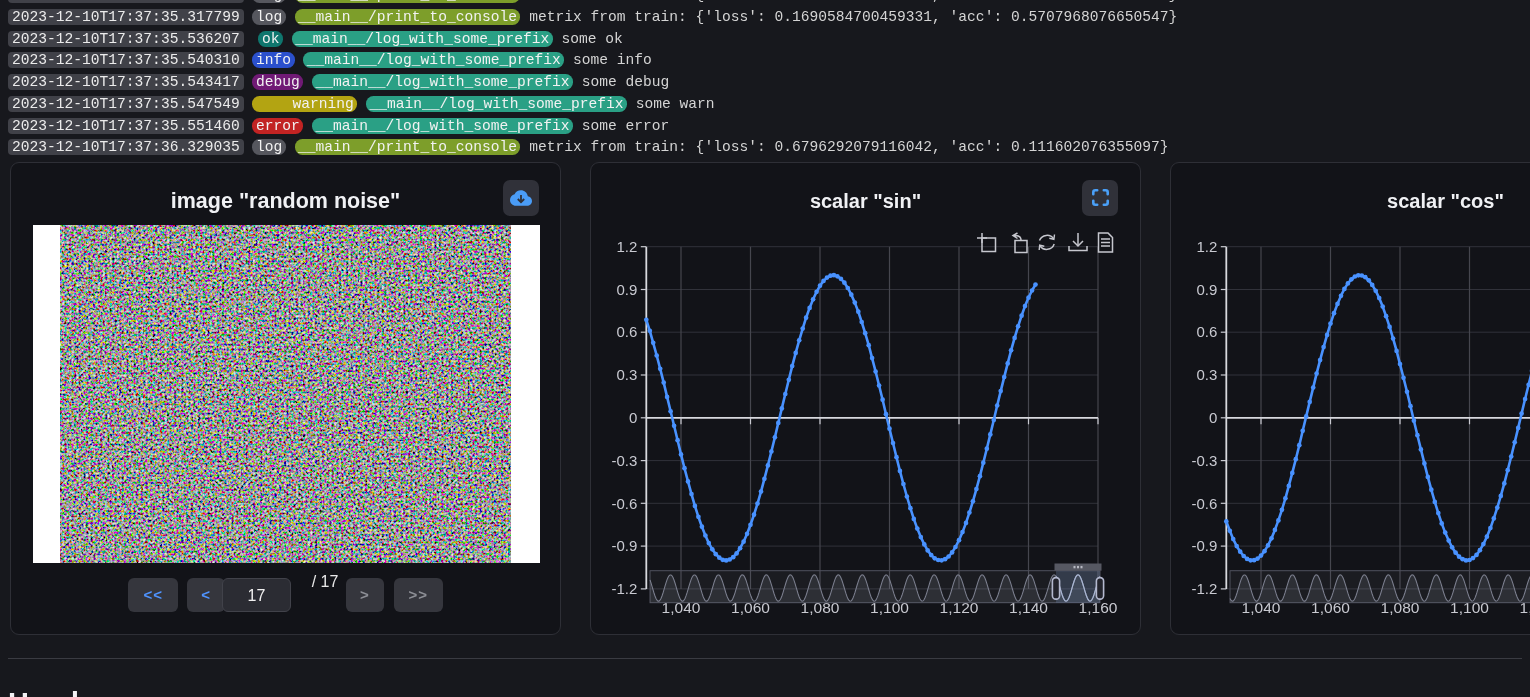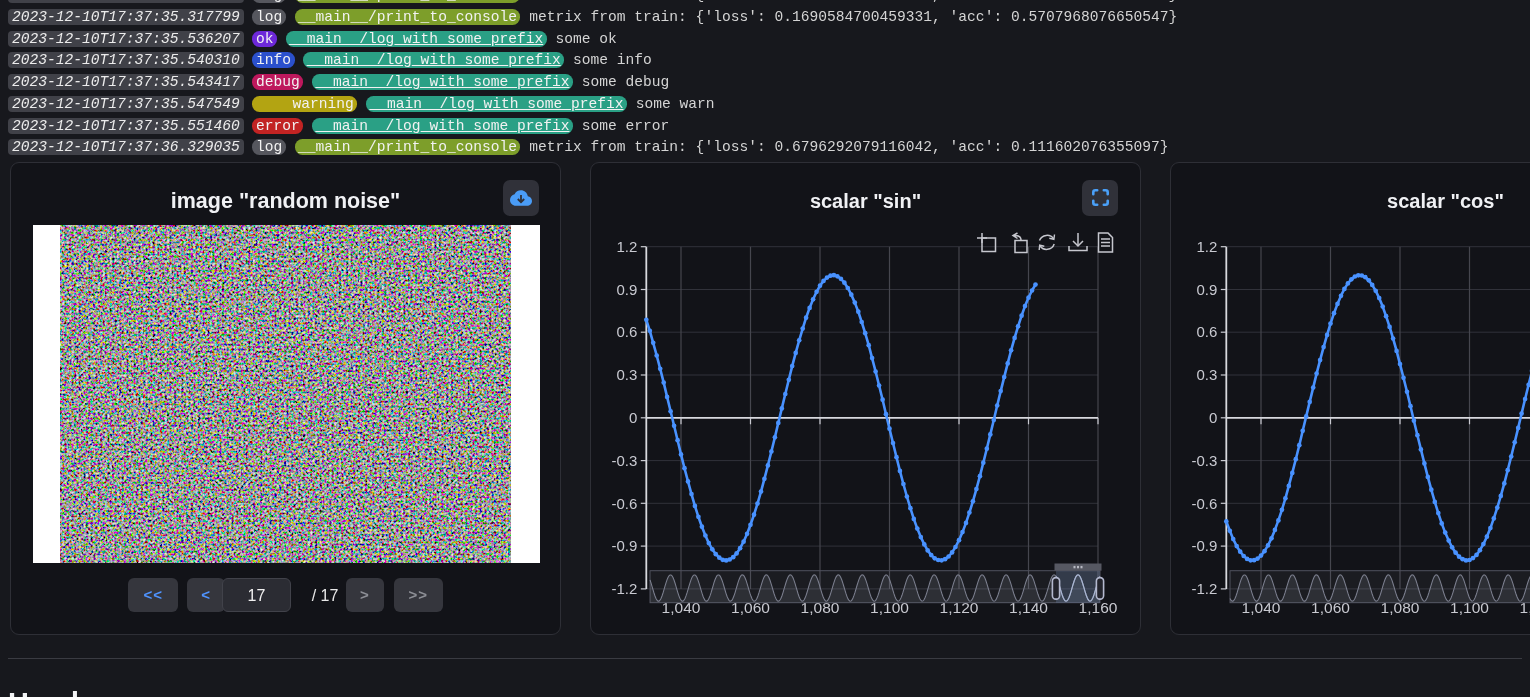--- a/index.html
+++ b/index.html
@@ -1,22 +1,22 @@
 <!DOCTYPE html>
 <html><head><meta charset="utf-8"><style>
 * { margin:0; padding:0; box-sizing:border-box; }
 body { width:1530px; height:697px; overflow:hidden; position:relative;
   background:#17181d; font-family:"Liberation Sans",sans-serif; }
 #logs { position:absolute; left:8px; top:-14.9px; font-family:"Liberation Mono",monospace;
   font-size:14.6px; line-height:21.75px; white-space:pre; color:#d4d4d4; }
-.lr .ts { background:#404148; color:#ececec; padding:0 4px; border-radius:4px;font-style:italic; }
+.lr .ts { background:#404148; color:#ececec; padding:0 4px; border-radius:4px; }
 .bd { color:#f2f2f2; padding:0 3.5px; border-radius:7.5px; }
-.lv-log { background:#56575e;margin-top:36px; } .lv-ok { background:#6d28d9; } .lv-info { background:#2b50cc;text-align:center; }
-.lv-debug { background:#be185d; } .lv-warn { background:#b3a412;padding-left:40px; } .lv-err { background:#c22323; }
-.m-olive { background:#7d9e2a;margin-top:8px; } .m-teal { background:#2aa085;text-decoration:underline; }
+.lv-log { background:#56575e;margin-top:36px; } .lv-ok { background:#0f766e;margin-left:6px; } .lv-info { background:#2b50cc;text-align:center; }
+.lv-debug { background:#701a75; } .lv-warn { background:#b3a412;padding-left:40px; } .lv-err { background:#c22323; }
+.m-olive { background:#7d9e2a;margin-top:8px; } .m-teal { background:#2aa085; }
 .card { position:absolute; top:161.5px; width:551px; height:473px; background:#121318;
   border:1px solid #2e2f36; border-radius:9px; }
 .ctitle { position:absolute; left:0; right:0; top:23px; text-align:center; font-size:20px;
   font-weight:bold; color:#f0f1f4; line-height:30px; }
 .cbtn { position:absolute; width:36px; height:36px; top:17px; right:22px; background:#303139;
   border-radius:7px; display:flex; align-items:center; justify-content:center; }
 .pbtn { position:absolute; top:415.5px; height:33.5px; line-height:33.5px; text-align:center;
   background:#35363d; border-radius:6px; font-size:15px; font-weight:bold; color:#4f94ff;
   letter-spacing:1px; }
 .pdis { color:#8d8f96; }
@@ -46,21 +46,21 @@
             <feFuncA type="linear" slope="0" intercept="1"></feFuncA>
           </feComponentTransfer>
           <feGaussianBlur stdDeviation="0.45"></feGaussianBlur>
         </filter>
         <rect width="451" height="338" fill="#888" filter="url(#nz)"></rect>
       </svg>
   </div>
   <div class="pbtn" style="left:117.3px;width:49.7px">&lt;&lt;</div>
   <div class="pbtn" style="left:176.2px;width:37.8px">&lt;</div>
   <div class="pbtn" style="left:211px;width:68.9px;background:#2b2c33;border:1px solid #41424a;color:#f0f0f0;font-weight:normal;font-size:16px;letter-spacing:0">17</div>
-  <div style="position:absolute;left:293px;top:416px;width:42px;height:33.5px;line-height:33.5px;text-align:center;font-size:16px;color:#e8e8e8">/ 17</div>
+  <div style="position:absolute;left:293px;top:402px;width:42px;height:33.5px;line-height:33.5px;text-align:center;font-size:16px;color:#e8e8e8">/ 17</div>
   <div class="pbtn pdis" style="left:335.1px;width:37.8px">&gt;</div>
   <div class="pbtn pdis" style="left:382.9px;width:48.9px">&gt;&gt;</div>
 </div>
 
 <div class="card" style="left:590px">
   <svg width="549" height="471" viewBox="0 0 549 471" style="position:absolute;left:0;top:0">
       <line x1="55.3" y1="83.7" x2="507.0" y2="83.7" stroke="#31323a" stroke-width="1"></line>
       <line x1="55.3" y1="126.5" x2="507.0" y2="126.5" stroke="#31323a" stroke-width="1"></line>
       <line x1="55.3" y1="169.2" x2="507.0" y2="169.2" stroke="#31323a" stroke-width="1"></line>
       <line x1="55.3" y1="212.0" x2="507.0" y2="212.0" stroke="#31323a" stroke-width="1"></line>

